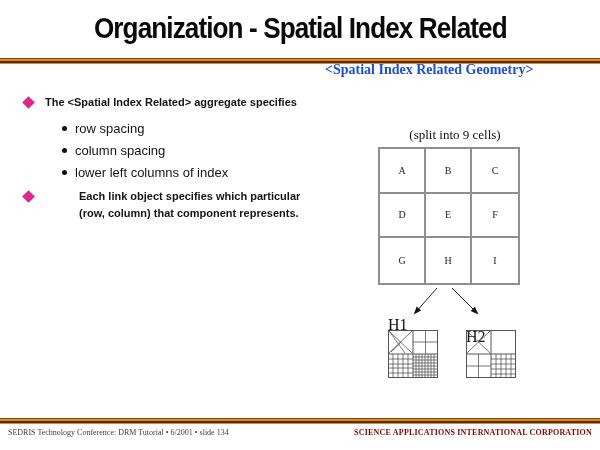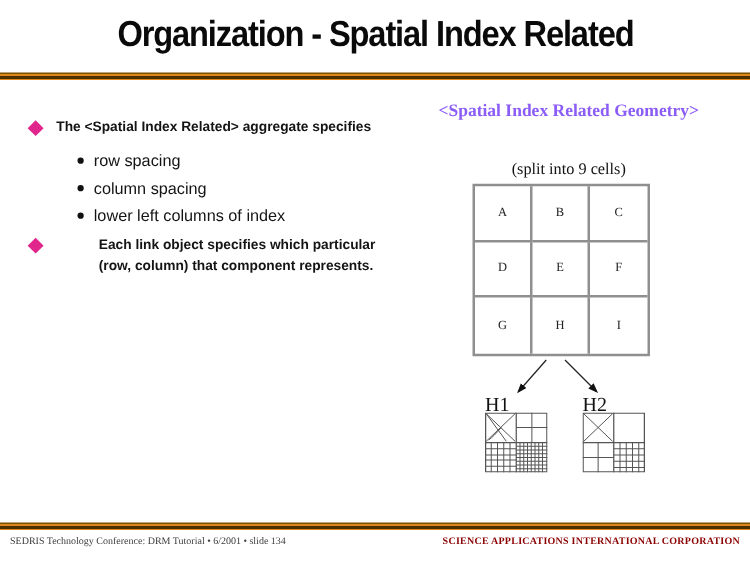--- a/index.html
+++ b/index.html
@@ -28,39 +28,39 @@
   .diamond{width:9px;height:9px;background:#e0258d;transform:rotate(45deg);
            flex:0 0 9px;margin:4px 12px 0 2px;}
   .l1-text{font-size:11px;line-height:17px;font-weight:bold;width:262px;}
   .l2{list-style:none;margin:0 0 0 40px;padding:0;}
   .l2 li{display:flex;align-items:flex-start;margin-bottom:6px;}
   .dot{width:5px;height:5px;border-radius:50%;background:#111;flex:0 0 5px;margin:5px 8px 0 0;}
   .l2-text{font-size:13px;line-height:16px;width:205px;}
   .l1.second{margin-top:7px;gap:34px;}
 
   
-  .dg-heading{position:absolute;left:325px;top:82px;width:260px;text-align:center;
-              font-family:"Liberation Serif",serif;font-weight:bold;font-size:14px;color:#8b5cf6;}
+  .dg-heading{position:absolute;left:325px;top:62px;width:260px;text-align:left;
+              font-family:"Liberation Serif",serif;font-weight:bold;font-size:14px;color:#1d4ed8;}
   .dg-sub{position:absolute;left:325px;top:99px;width:260px;text-align:center;
           font-family:"Liberation Serif",serif;font-size:13px;color:#111;margin-top:28px;}
 
   .grid3{position:absolute;left:378px;top:147px;width:142px;height:138px;
          display:grid;grid-template-columns:repeat(3,1fr);grid-template-rows:repeat(3,1fr);
          border:2px solid #8f8f8f;box-sizing:border-box;background:#fff;}
   .cell{display:flex;align-items:center;justify-content:center;
         font-family:"Liberation Serif",serif;font-size:10px;color:#222;
         border-right:2px solid #8f8f8f;border-bottom:2px solid #8f8f8f;}
   .cell:nth-child(3n){border-right:none;}
   .cell:nth-child(n+7){border-bottom:none;}
 
   .arrows{position:absolute;left:390px;top:286px;}
   .thumb-label{position:absolute;width:50px;text-align:left;
                font-family:"Liberation Serif",serif;font-size:16px;color:#111;}
   .tl-1{left:388px;top:316px;}
-  .tl-2{left:466px;top:316px;}
+  .tl-2{left:466px;top:328px;}
   .thumb{position:absolute;top:330px;}
   .th-1{left:388px;}
   .th-2{left:466px;}
 
   
   .footer-left{position:absolute;left:8px;top:428px;font-family:"Liberation Serif",serif;
                font-size:8px;color:#3d3d3d;}
   .footer-right{position:absolute;right:8px;top:428px;font-family:"Liberation Serif",serif;
                 font-size:8px;font-weight:bold;color:#8b0000;letter-spacing:0.2px;}
 </style>

